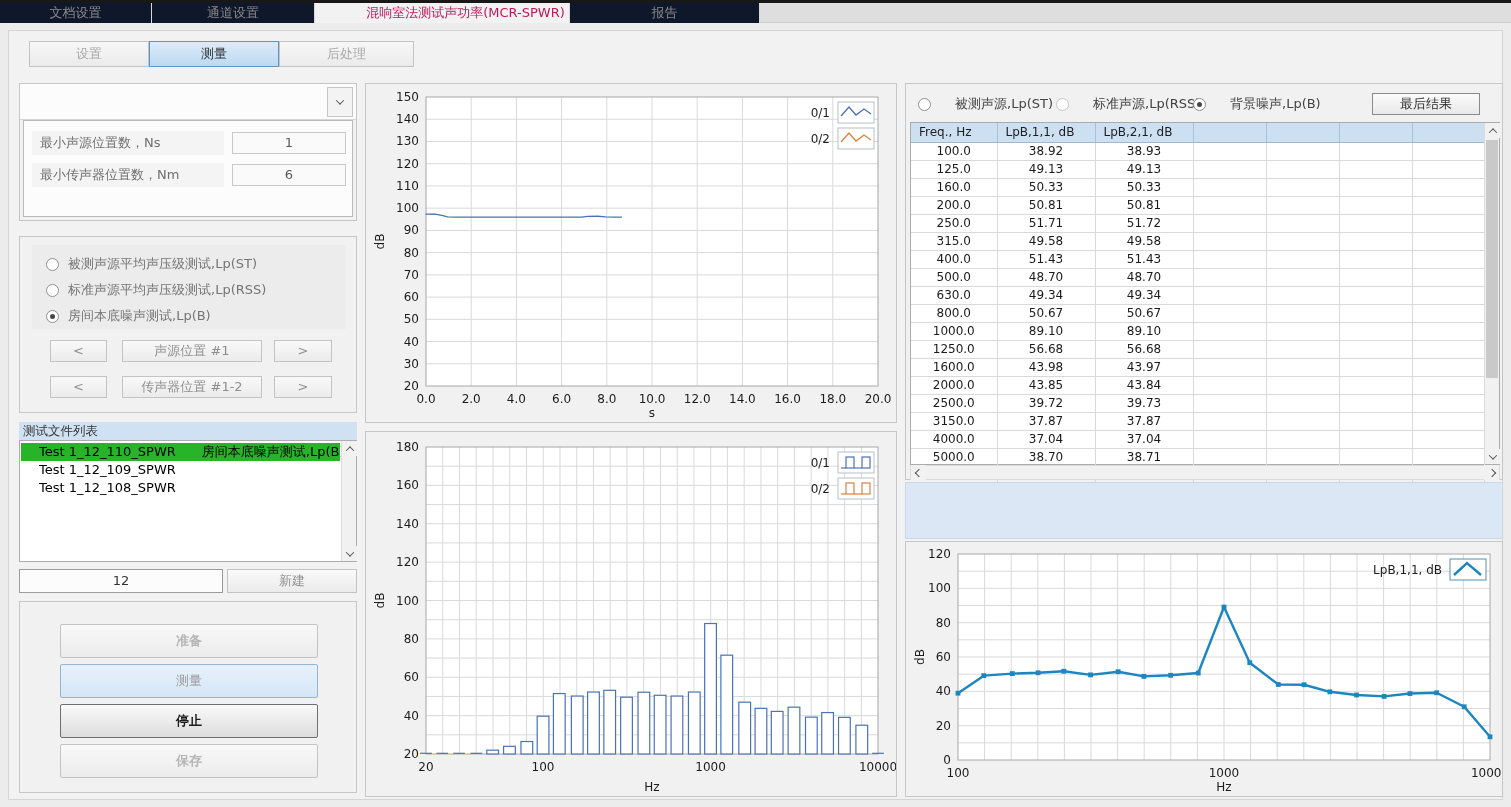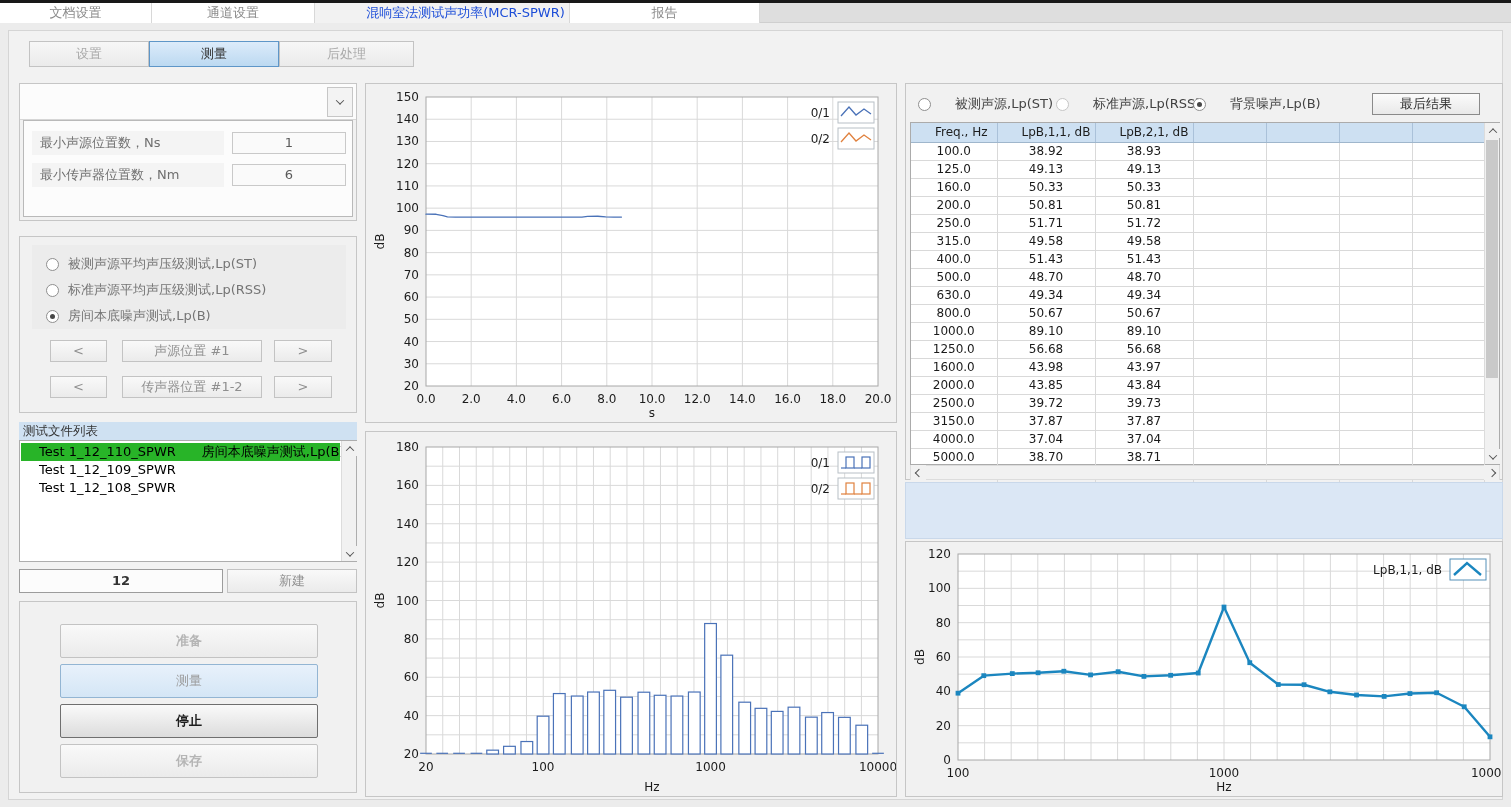--- a/index.html
+++ b/index.html
@@ -5,22 +5,22 @@
   * { margin:0; padding:0; box-sizing:border-box; }
   html,body { width:1511px; height:807px; background:#ececec;
     font-family:"DejaVu Sans","Liberation Sans",sans-serif; font-size:13px; color:#333;
     overflow:hidden; position:relative; }
 
   
   .topline { position:absolute; left:0; top:0; width:1511px; height:3px; background:#181818; }
   .tabstrip { position:absolute; left:0; top:3px; width:1511px; height:20px; background:#dedede;
     display:flex; border-bottom:1px solid #cfcfcf; }
   .tab { height:20px; display:flex; align-items:center; justify-content:center;
-    background:#ffffff; color:#8a8a8a; border-right:1px solid #d8d8d8; cursor:default; }
-  .tab.active { background:#f2f2f2; color:#1d4ed8;padding-left:47px; }
+    background:#0f172a; color:#8a8a8a; border-right:1px solid #d8d8d8; cursor:default; }
+  .tab.active { background:#f2f2f2; color:#be185d;padding-left:47px; }
   .tabfill { flex:1; background:#dedede; }
 
   
   .container { position:absolute; left:8px; top:30px; width:1495px; height:770px;
     background:#f2f2f2; border:1px solid #d5d5d5; }
 
   .subtab { position:absolute; height:26px; line-height:24px; text-align:center;
     border:1px solid #c3c3c3; background:linear-gradient(#f7f7f7,#ebebeb); color:#a9a9a9; }
   .subtab.active { background:linear-gradient(#dcebfa,#bcd9f1); border-color:#5e96c8; color:#333; }
 
@@ -74,33 +74,33 @@
     justify-content:center; background:#f1f1f1; }
   .sb-thumb { position:absolute; left:1px; width:12px; background:#c9c9c9; }
   .chev { display:inline-block; width:6px; height:6px; border-right:1.5px solid #555;
     border-bottom:1.5px solid #555; }
   .chev.down { transform:rotate(45deg) translate(-1px,-1px); }
   .chev.up { transform:rotate(-135deg) translate(-1px,-1px); }
   .chev.left { transform:rotate(135deg); }
   .chev.right { transform:rotate(-45deg); }
 
   .count-box { position:absolute; height:24px; line-height:22px; border:1px solid #9c9c9c;
-    background:#fcfcfc; text-align:center; color:#333;font-weight:bold; }
+    background:#fcfcfc; text-align:center; color:#333; }
 
   
   .rradio { position:absolute; display:flex; align-items:center; gap:24px; height:20px;
     white-space:nowrap; color:#444; }
   .rradio.dis { color:#404040; }
   .final-btn { position:absolute; width:108px; height:22px; line-height:20px; text-align:center;
     border:1px solid #8a8a8a; background:linear-gradient(#fbfbfb,#e9e9e9); color:#2e2e2e; }
 
   .table-wrap { position:absolute; background:#fff; border:1px solid #ababab; }
   table.results { border-collapse:collapse; table-layout:fixed; width:573px; font-size:12px; }
   table.results th { height:19px; background:#cde0f2; border-right:1px solid #aac1d9;
-    border-bottom:1px solid #9fb6cc; font-weight:normal; text-align:left; padding-left:24px;
+    border-bottom:1px solid #9fb6cc; font-weight:normal; text-align:left; padding-left:8px;
     color:#1e1e1e; }
   table.results td { height:18px; border-right:1px solid #d9d9d9; border-bottom:1px solid #d9d9d9;
     text-align:center; color:#1a1a1a; }
 
   .blueband { position:absolute; background:#dbe7f5; border:1px solid #c9d8ea; }
 
   svg text { font-family:"DejaVu Sans","Liberation Sans",sans-serif; }
 </style>
 </head>
 <body>

